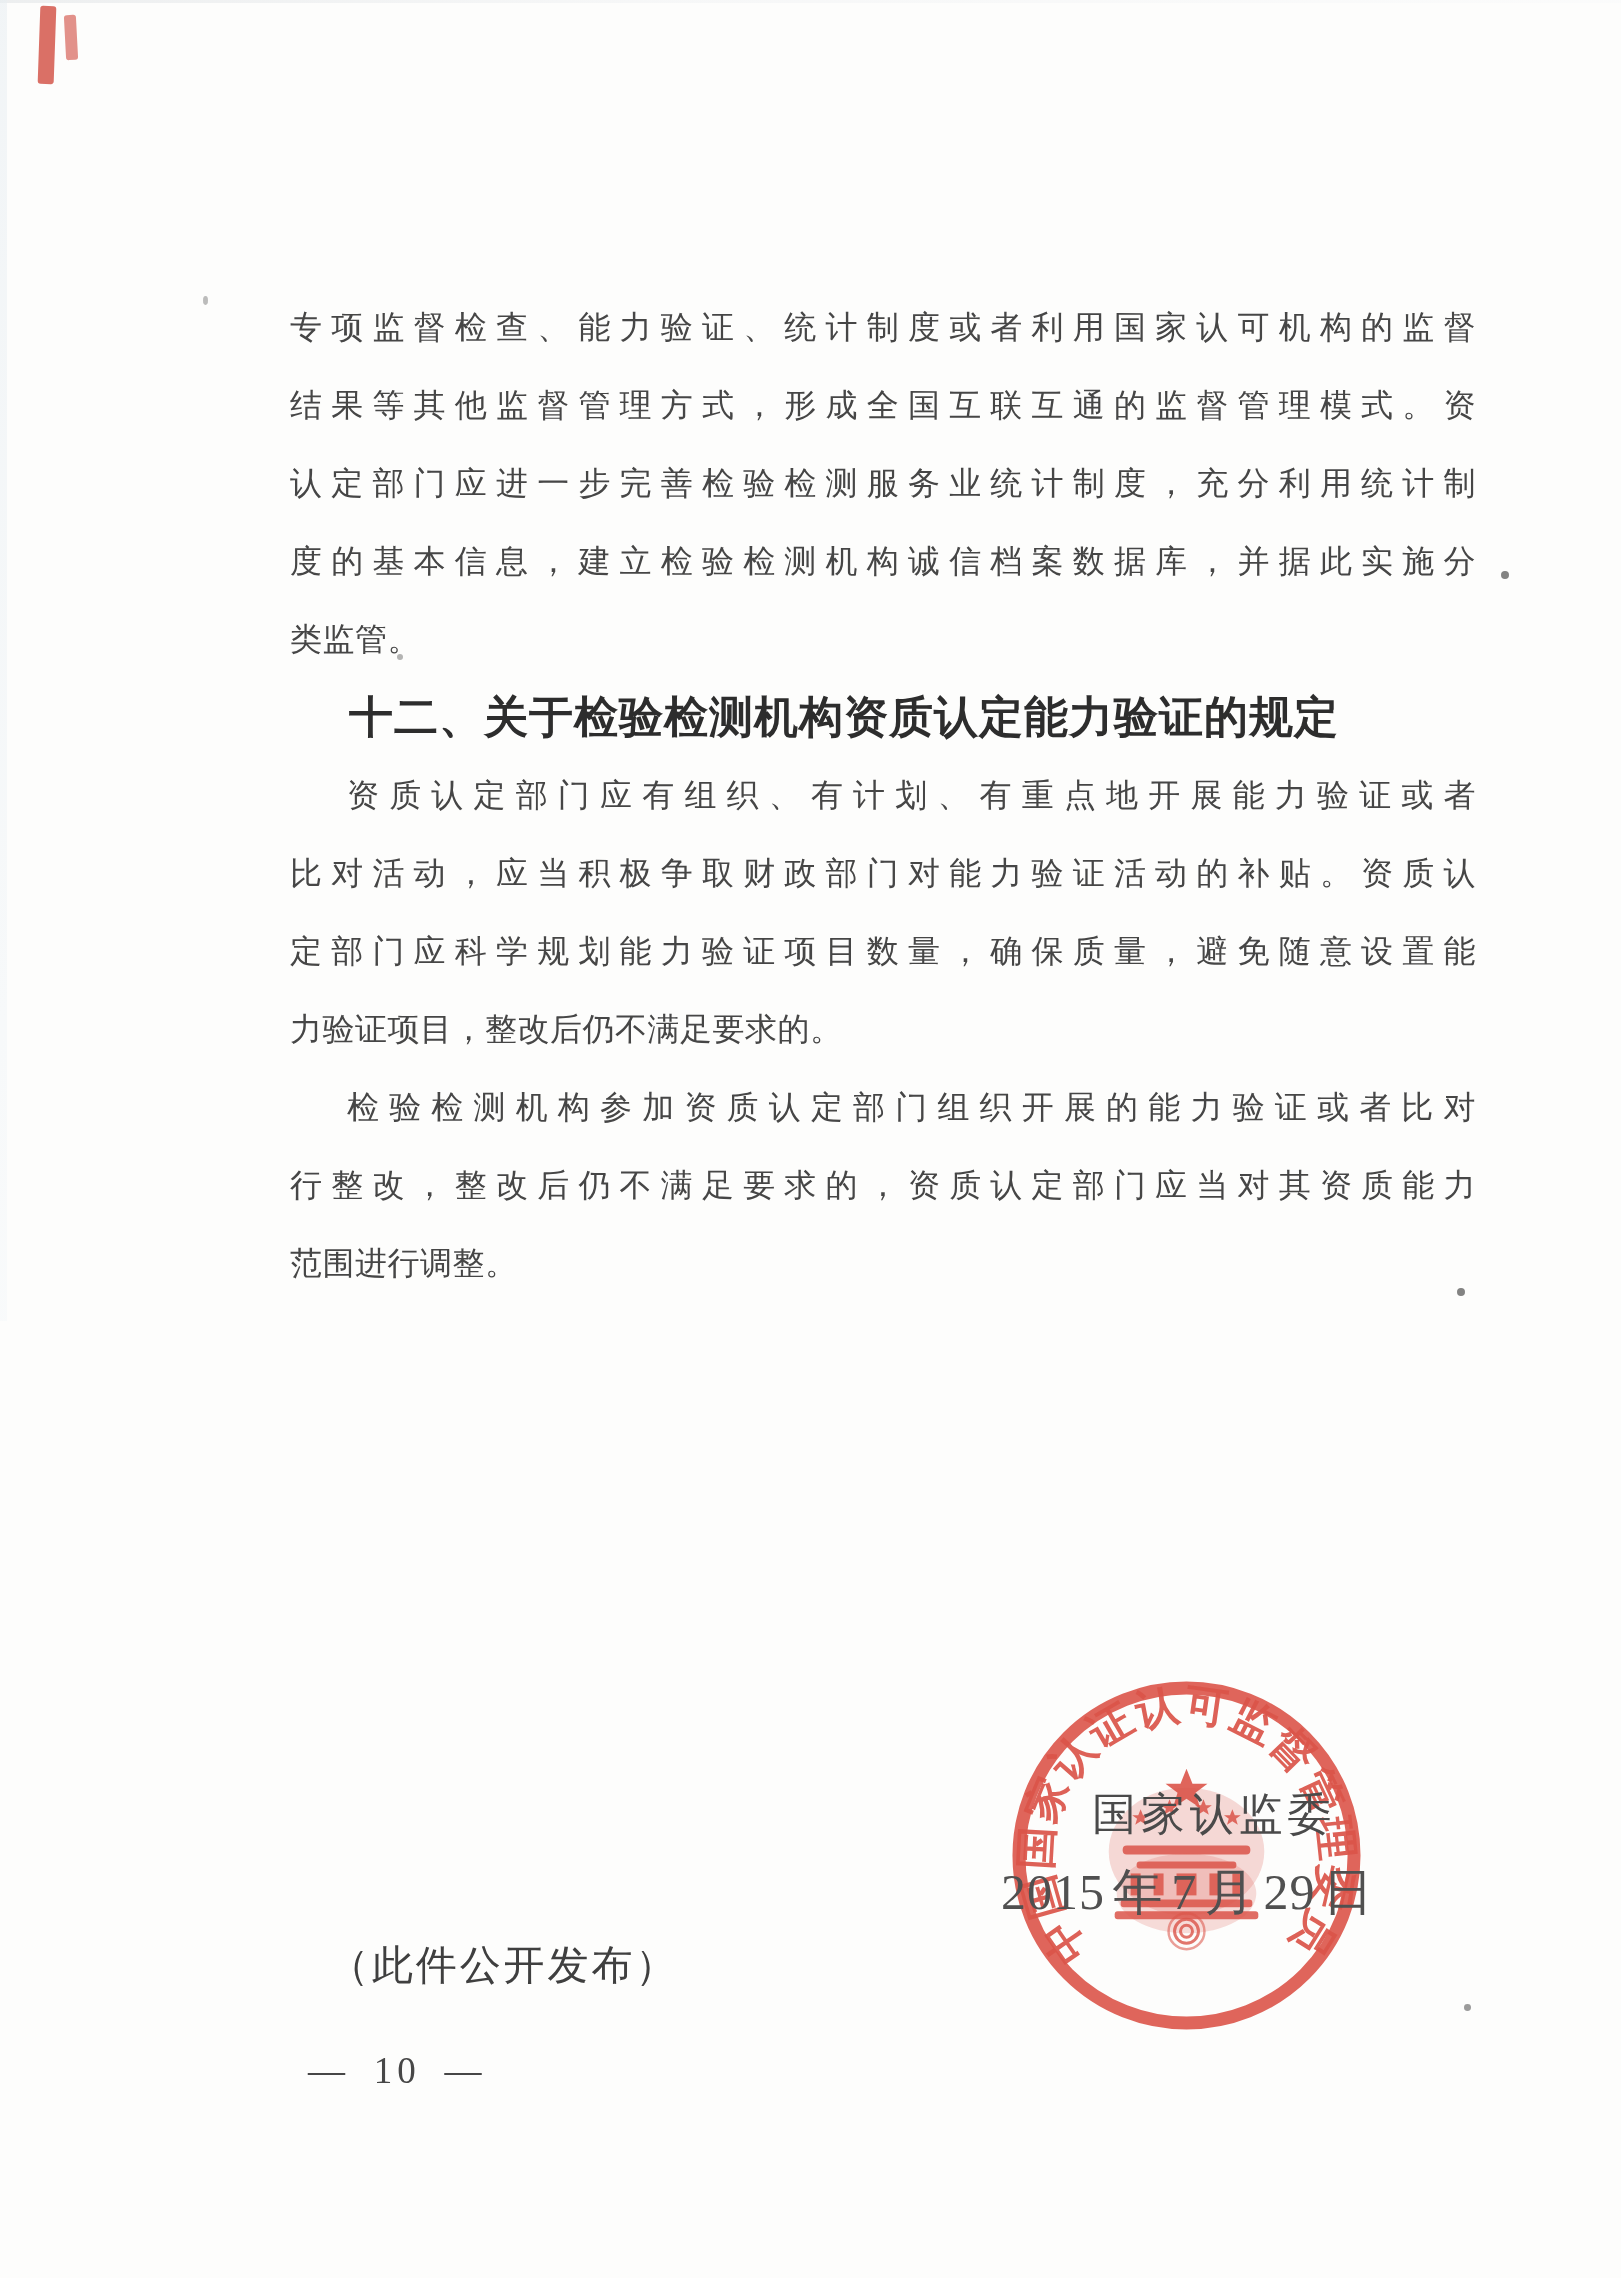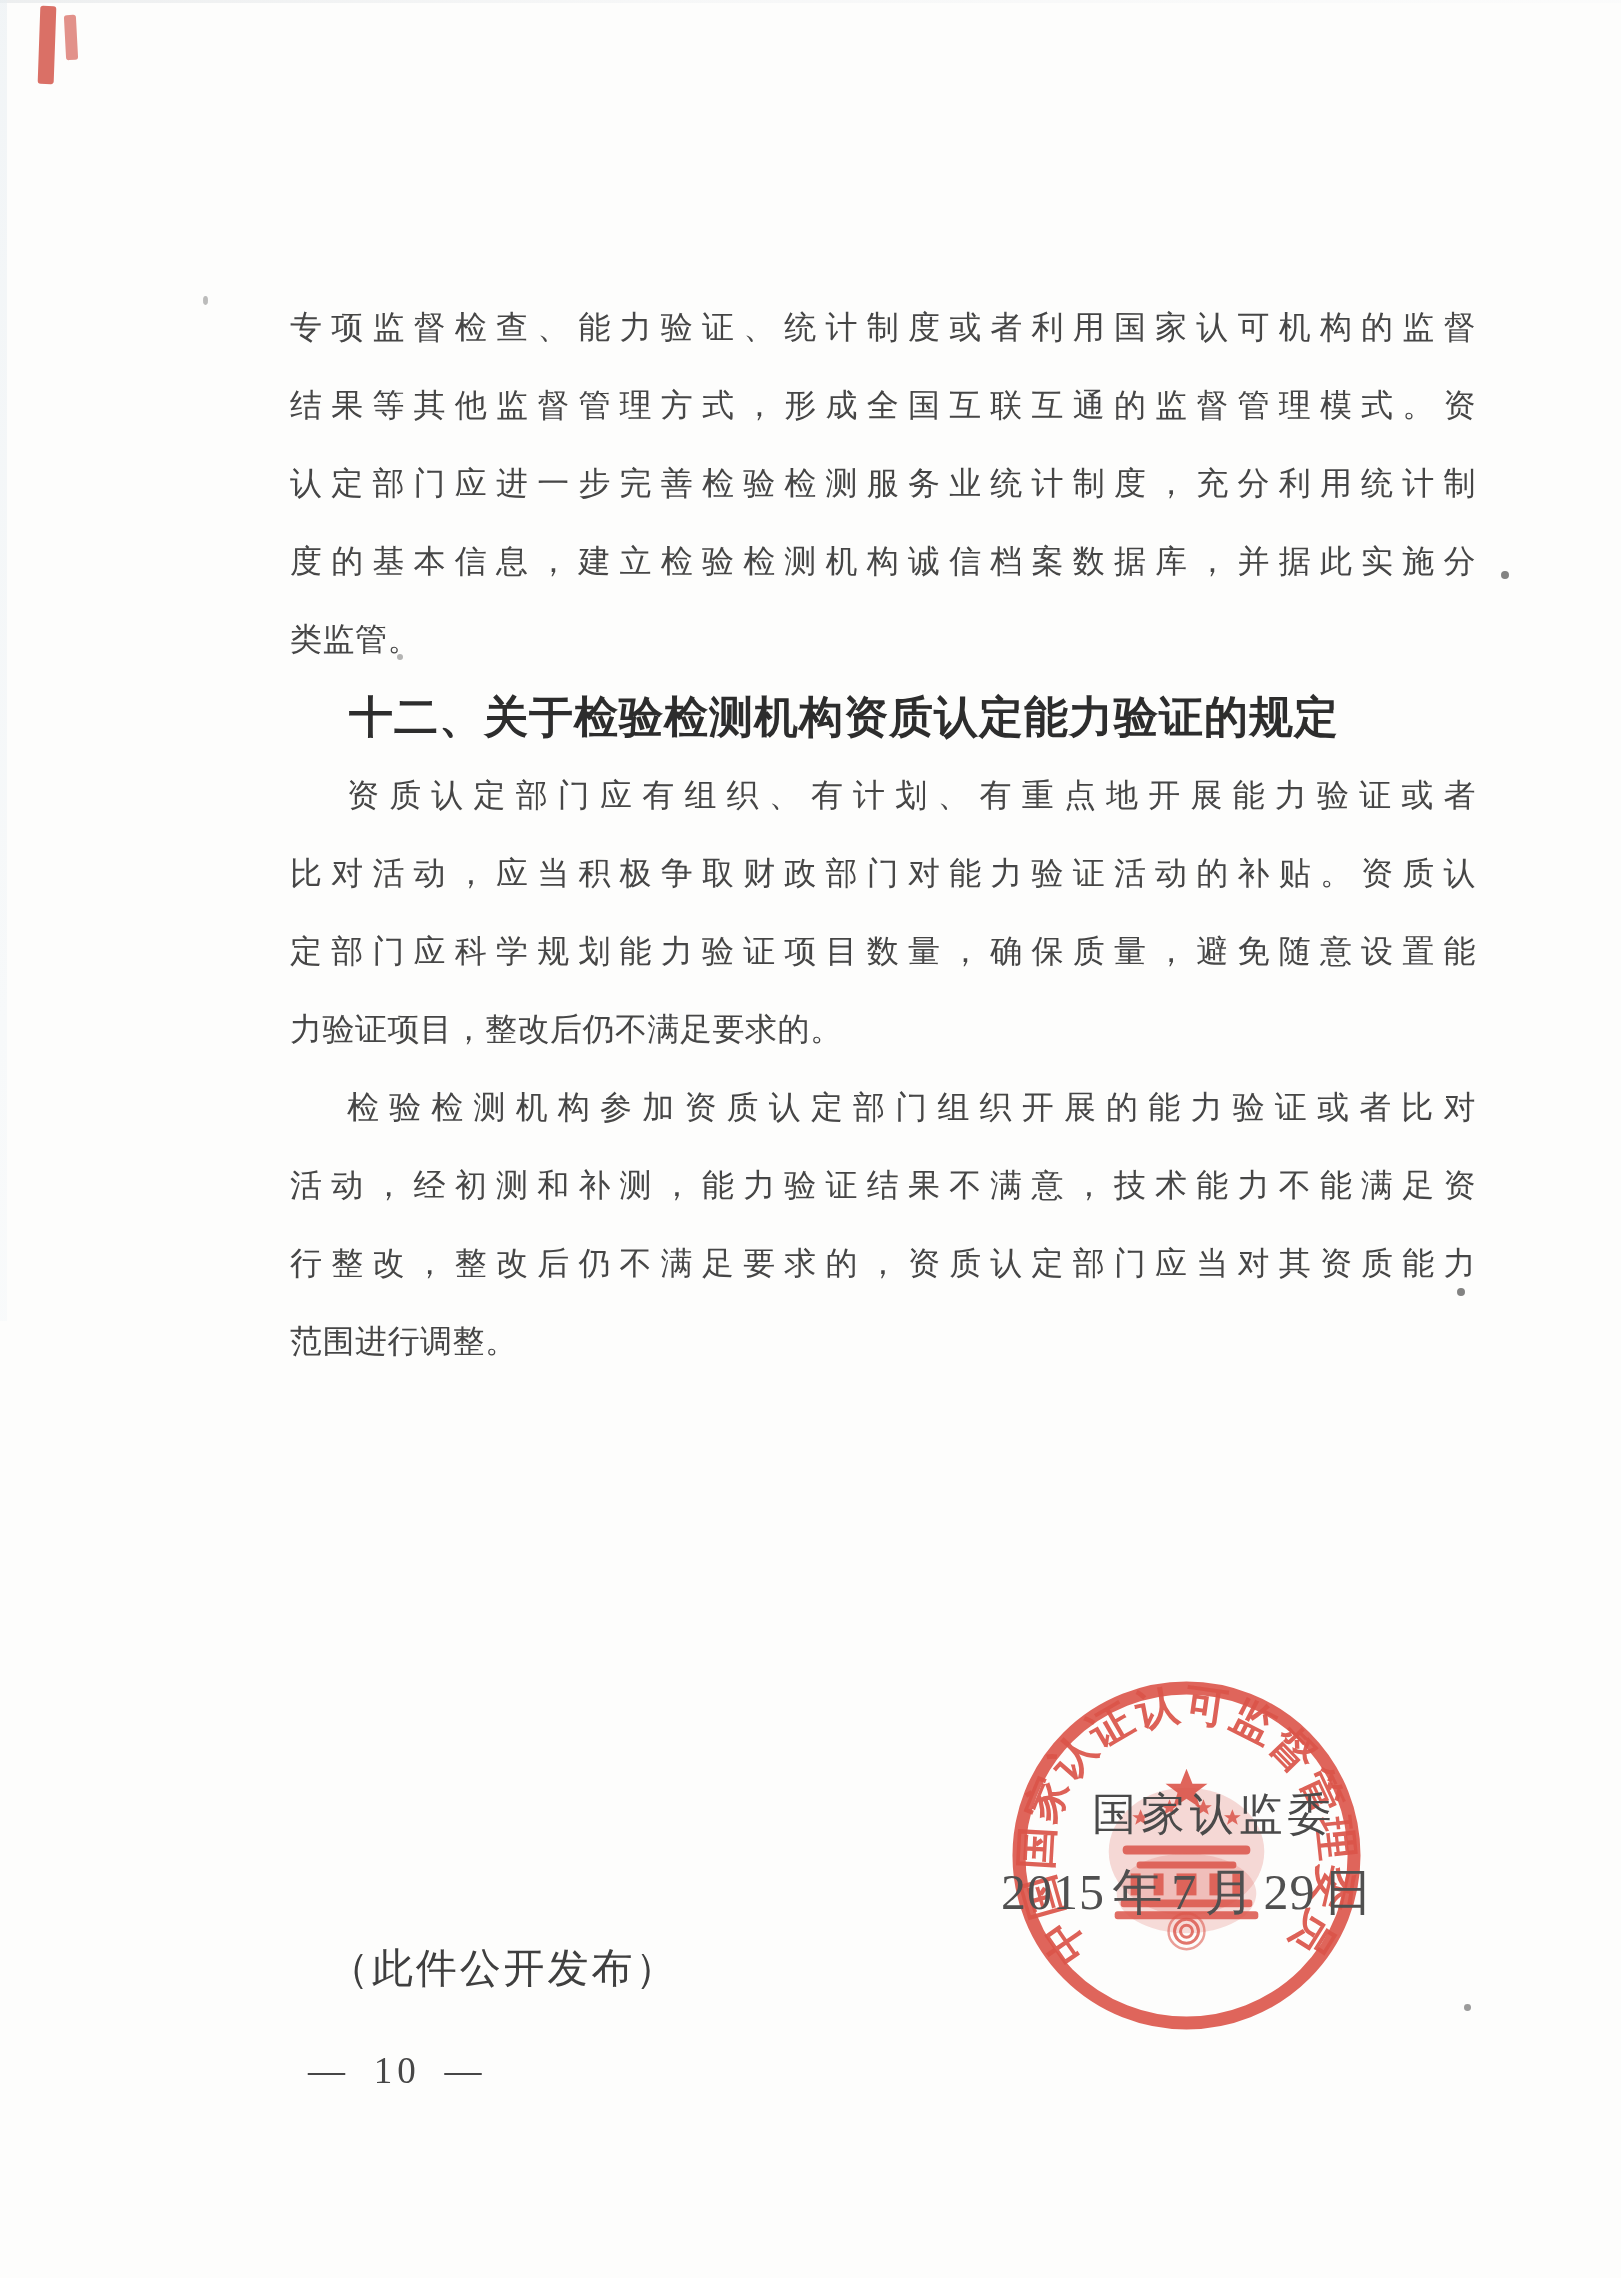--- a/index.html
+++ b/index.html
@@ -28,21 +28,21 @@
   .ln.heading{
     font-family:"Liberation Sans", sans-serif;
     font-weight:700;font-size:44px;color:#2d2d2d;
     letter-spacing:1px;padding-left:59px;
     text-align:left;text-align-last:left;
   }
 
   
   .publish-note{
     position:absolute;left:328px;top:1939px;
-    font-size:41px;color:#3f3f3f;letter-spacing:2.9px;line-height:59px;
+    font-size:41px;color:#3f3f3f;letter-spacing:2.9px;line-height:59px;font-family:Liberation Mono, monospace;
   }
   .page-number{
     position:absolute;left:308px;top:2046px;
     font-size:37px;color:#474747;letter-spacing:4.9px;word-spacing:9.8px;line-height:49px;
   }
 
   
   .authority{
     position:absolute;left:1092px;top:1787px;
     font-size:44px;color:#4a4a4a;letter-spacing:4.9px;line-height:55px;z-index:3;
@@ -87,21 +87,20 @@
     <div class="ln end">类监管。</div>
 
     <div class="ln heading">十二、关于检验检测机构资质认定能力验证的规定</div>
 
     <div class="ln ind">资质认定部门应有组织、有计划、有重点地开展能力验证或者</div>
     <div class="ln">比对活动，应当积极争取财政部门对能力验证活动的补贴。资质认</div>
     <div class="ln">定部门应科学规划能力验证项目数量，确保质量，避免随意设置能</div>
     <div class="ln end">力验证项目，整改后仍不满足要求的。</div>
 
     <div class="ln ind">检验检测机构参加资质认定部门组织开展的能力验证或者比对</div>
-    <div class="ln">活动，经初测和补测，能力验证结果不满意，技术能力不能满足资</div>
     <div class="ln">行整改，整改后仍不满足要求的，资质认定部门应当对其资质能力</div>
     <div class="ln end">范围进行调整。</div>
   </div>
 
   <div class="seal">
     <svg width="363" height="363" viewBox="0 0 364 364">
 
       <circle cx="182" cy="182" r="168" fill="none" stroke="#d8463a" stroke-width="13" opacity=".9"></circle>
 
       <path id="sealArc" d="M 86 278 A 136 136 0 1 1 278 278" fill="none"></path>

